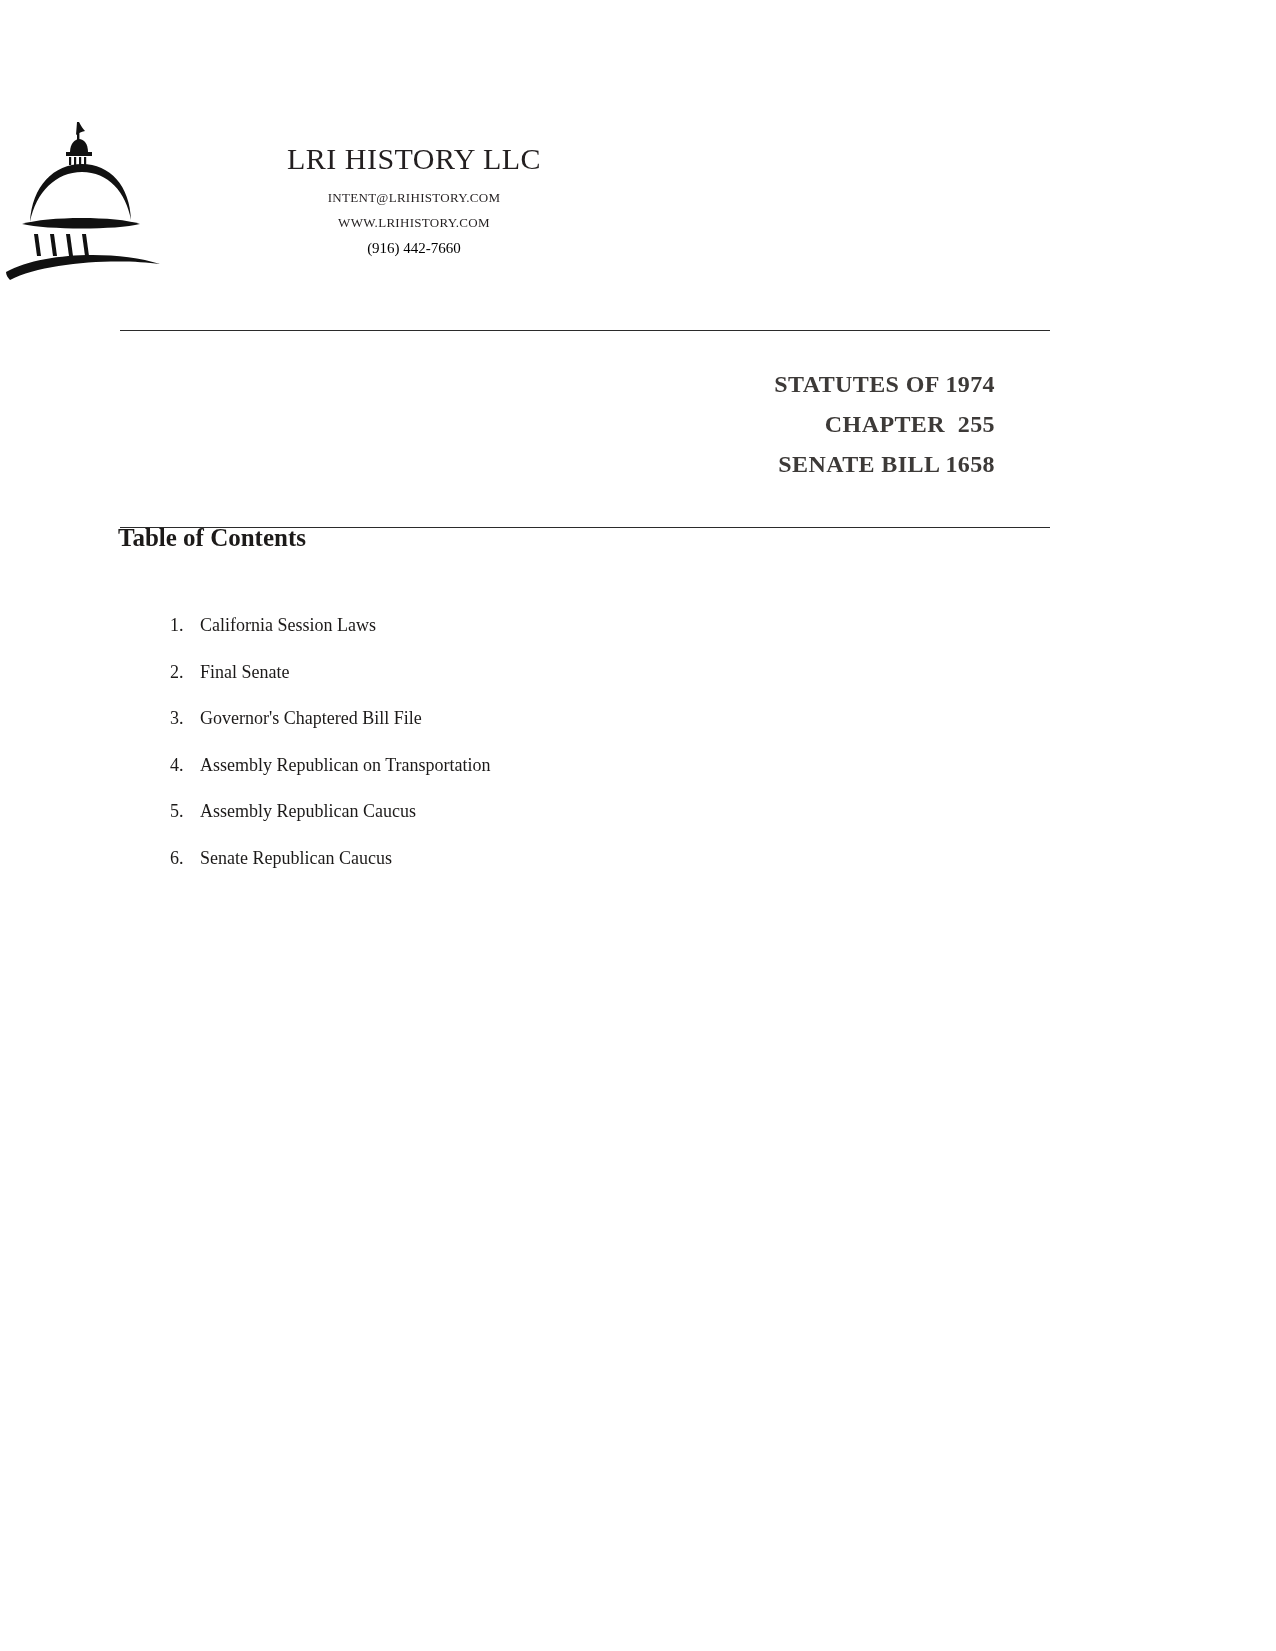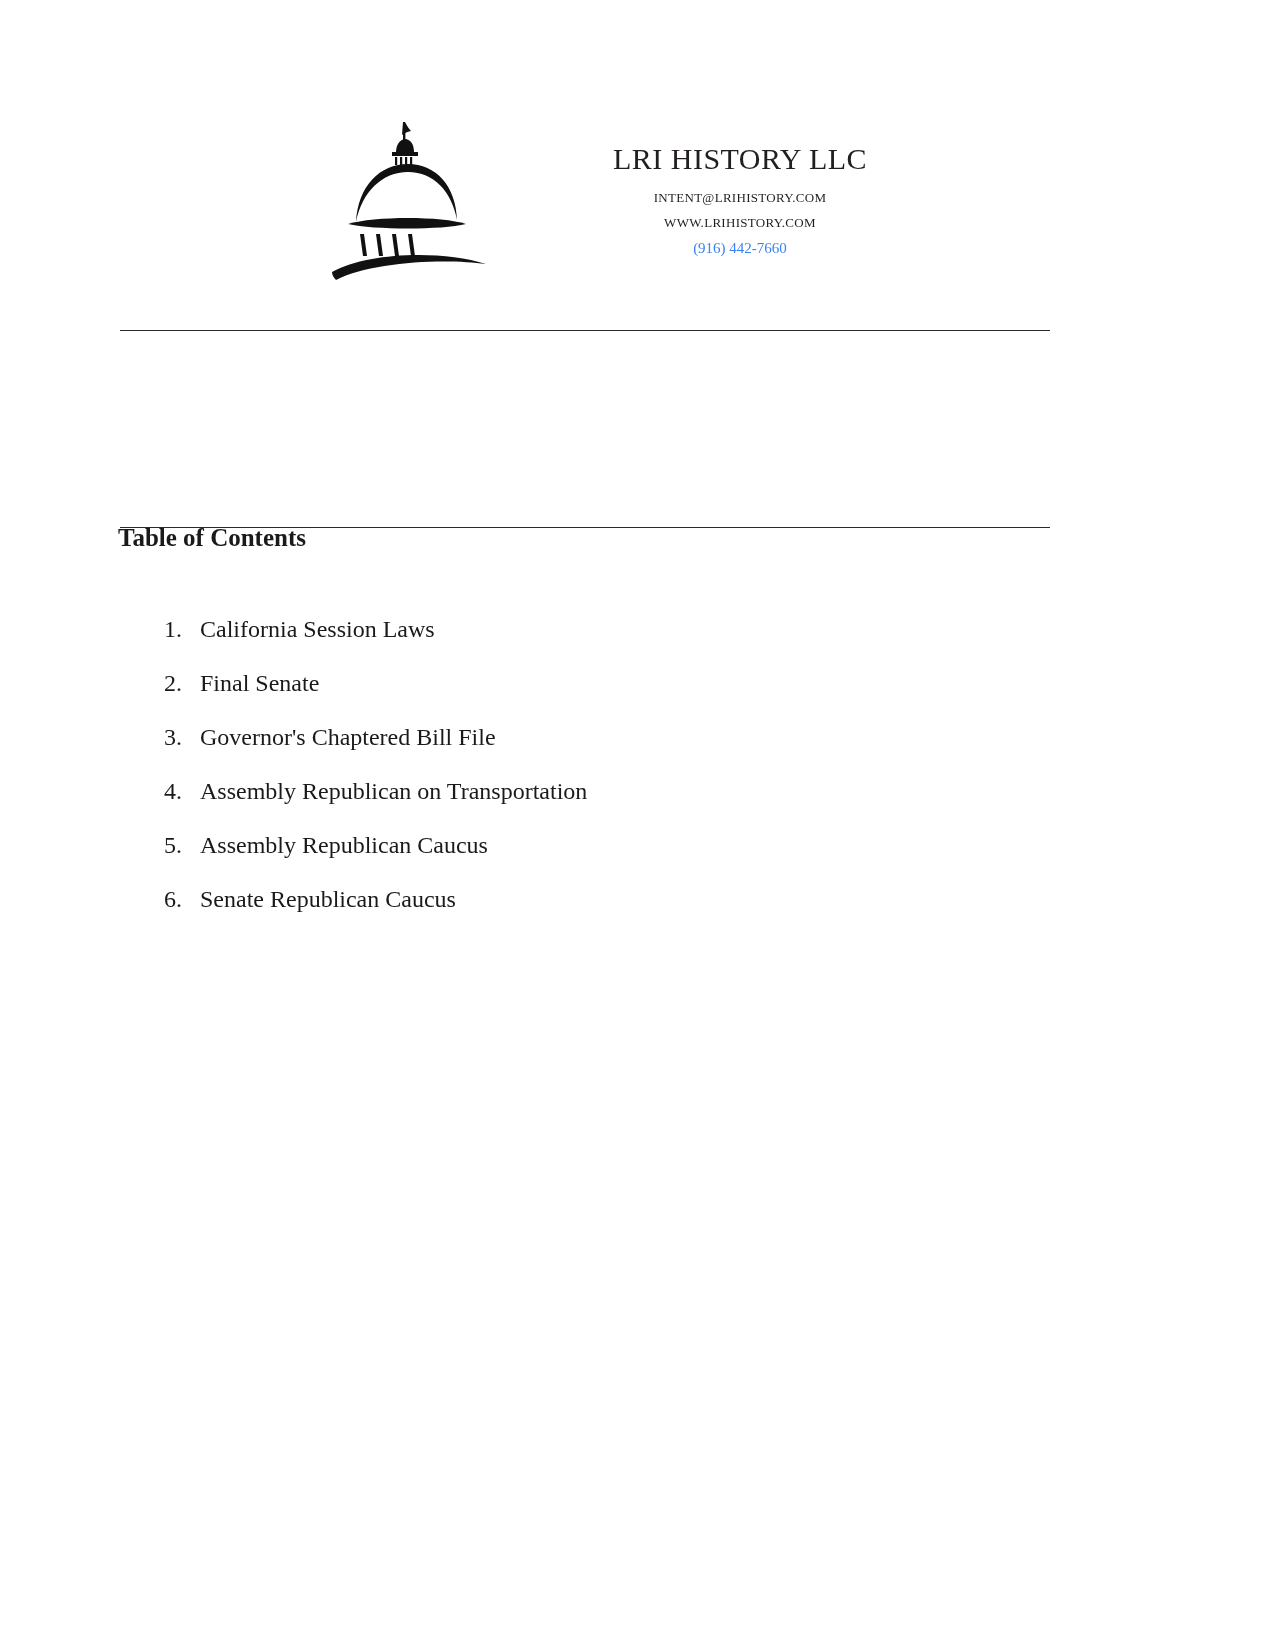--- a/index.html
+++ b/index.html
@@ -17,21 +17,20 @@
     overflow: hidden;
   }
 
   
   .letterhead {
     position: absolute;
     left: 0;
     top: 112px;
     width: 100%;
     display: flex;
-    justify-content: center;
     align-items: flex-start;
   }
   .logo-wrap {
     width: 170px;
     height: 180px;
     position: relative;
     flex: 0 0 auto;
     margin-right: 34px;
   }
   .logo-wrap svg {
@@ -54,21 +53,21 @@
   .org-line {
     font-family: "Liberation Serif", serif;
     font-size: 13px;
     letter-spacing: 0.3px;
     color: #231f20;
     margin-bottom: 9px;
   }
   .org-phone {
     font-family: "Liberation Serif", serif;
     font-size: 15px;
-    color: #3b82f6;
+    color: #000000;
     margin-top: 4px;
   }
 
   
   .rule {
     position: absolute;
     left: 120px;
     width: 930px;
     height: 1px;
     background: #2b2b2b;
@@ -104,21 +103,21 @@
   }
   .toc-list {
     position: absolute;
     left: 140px;
     top: 614px;
     width: 800px;
     margin: 0;
     padding: 0 0 0 48px;
     list-style: decimal;
     font-family: "Liberation Serif", serif;
-    font-size: 24px;
+    font-size: 18px;
     color: #1c1a19;
   }
   .toc-list li {
     margin-bottom: 24px;
     padding-left: 12px;
     line-height: 1.25;
   }
 </style>
 </head>
 <body>
@@ -160,20 +159,25 @@
       <div class="org-name">LRI HISTORY LLC</div>
       <div class="org-line">INTENT@LRIHISTORY.COM</div>
       <div class="org-line">WWW.LRIHISTORY.COM</div>
       <div class="org-phone">(916) 442-7660</div>
     </div>
 
   </div>
 
   <div class="rule rule-top"></div>
 
+  <div class="title-block">
+    <div>STATUTES OF 1974</div>
+    <div>CHAPTER  255</div>
+    <div>SENATE BILL 1658</div>
+  </div>
 
   <div class="rule rule-bottom"></div>
 
   <div class="toc-heading">Table of Contents</div>
 
   <ol class="toc-list">
     <li><span>California Session Laws</span></li>
     <li><span>Final Senate</span></li>
     <li><span>Governor's Chaptered Bill File</span></li>
     <li><span>Assembly Republican on Transportation</span></li>

